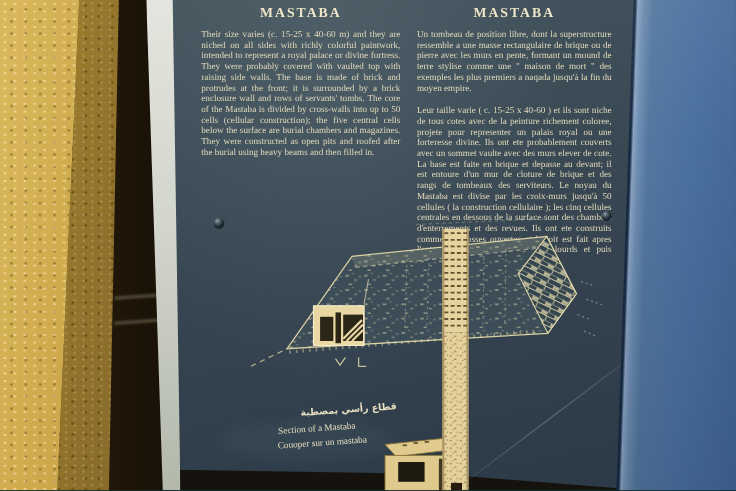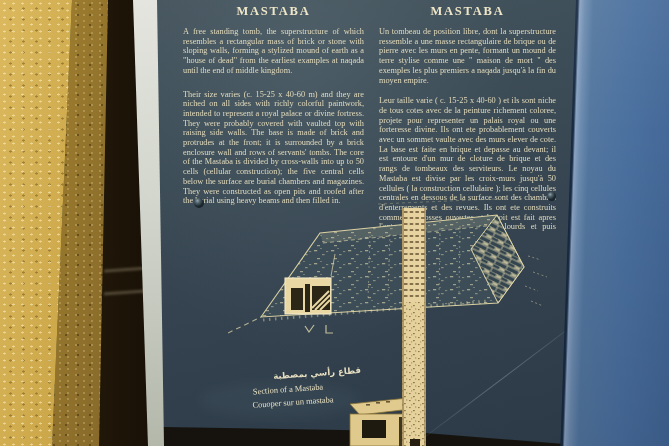--- a/index.html
+++ b/index.html
@@ -94,21 +94,20 @@
   <div class="band wall-dim"></div>
   <div class="band frame-dark"></div>
   <div class="frame-streak"></div>
   <div class="frame-streak s2"></div>
 
   <div class="sign">
     <div class="sign-sheen"></div>
 
     <div class="col col-en">
       <h1 class="sign-title">MASTABA</h1>
-      <p class="para">A free standing tomb, the superstructure of which resembles a rectangular mass of brick or stone with sloping walls, forming a stylized mound of earth as a "house of dead" from the earliest examples at naqada until the end of middle kingdom.</p>
       <p class="para">Their size varies (c. 15-25 x 40-60 m) and they are niched on all sides with richly colorful paintwork, intended to represent a royal palace or divine fortress. They were probably covered with vaulted top with raising side walls. The base is made of brick and protrudes at the front; it is surrounded by a brick enclosure wall and rows of servants' tombs. The core of the Mastaba is divided by cross-walls into up to 50 cells (cellular construction); the five central cells below the surface are burial chambers and magazines. They were constructed as open pits and roofed after the burial using heavy beams and then filled in.</p>
     </div>
 
     <div class="col col-fr">
       <h1 class="sign-title">MASTABA</h1>
       <p class="para">Un tombeau de position libre, dont la superstructure ressemble a une masse rectangulaire de brique ou de pierre avec les murs en pente, formant un mound de terre stylise comme une " maison de mort " des exemples les plus premiers a naqada jusqu'à la fin du moyen empire.</p>
       <p class="para">Leur taille varie ( c. 15-25 x 40-60 ) et ils sont niche de tous cotes avec de la peinture richement coloree, projete pour representer un palais royal ou une forteresse divine. Ils ont ete probablement couverts avec un sommet vaulte avec des murs elever de cote. La base est faite en brique et depasse au devant; il est entoure d'un mur de cloture de brique et des rangs de tombeaux des serviteurs. Le noyau du Mastaba est divise par les croix-murs jusqu'à 50 cellules ( la construction cellulaire ); les cinq cellules centrales en dessous de la surface sont des chambres d'enterrements et des revues. Ils ont ete construits comme des fosses ouvertes et le toit est fait apres l'enterrement utilisant des rayons lourds et puis remplis.</p>
     </div>
   </div>
 

